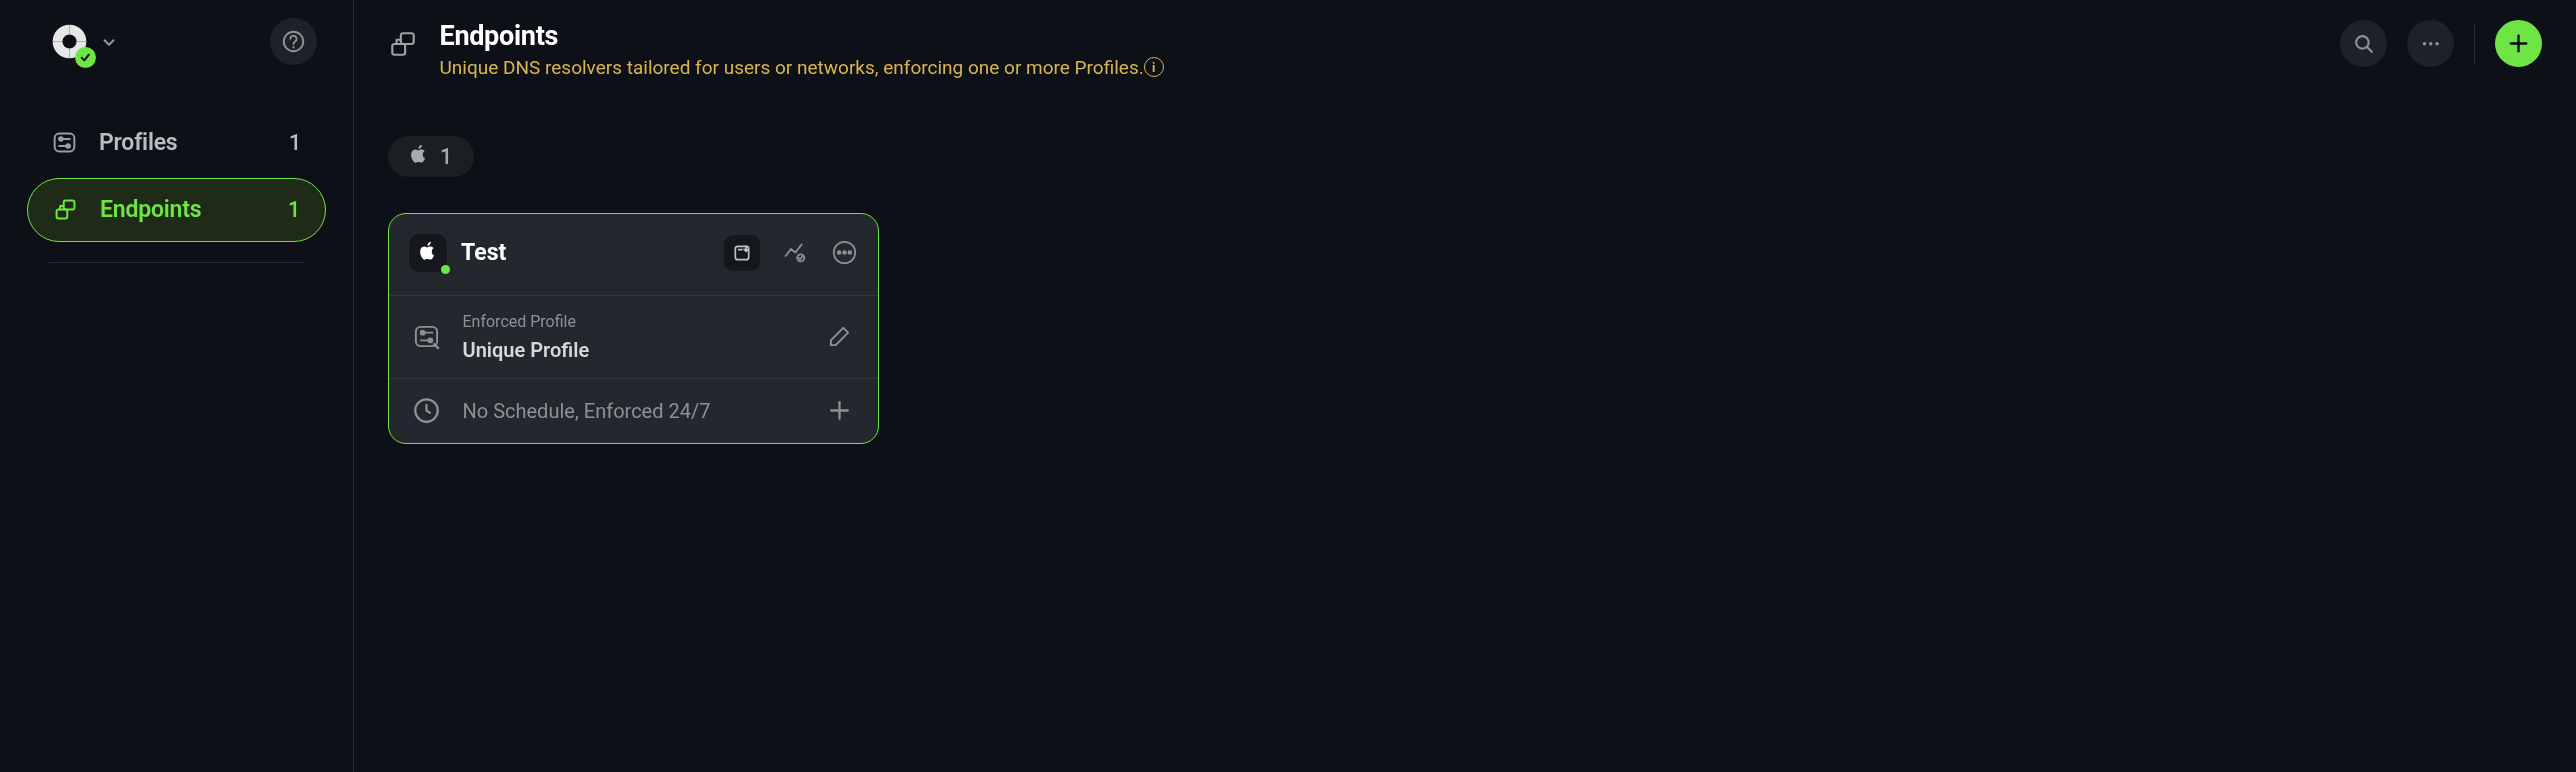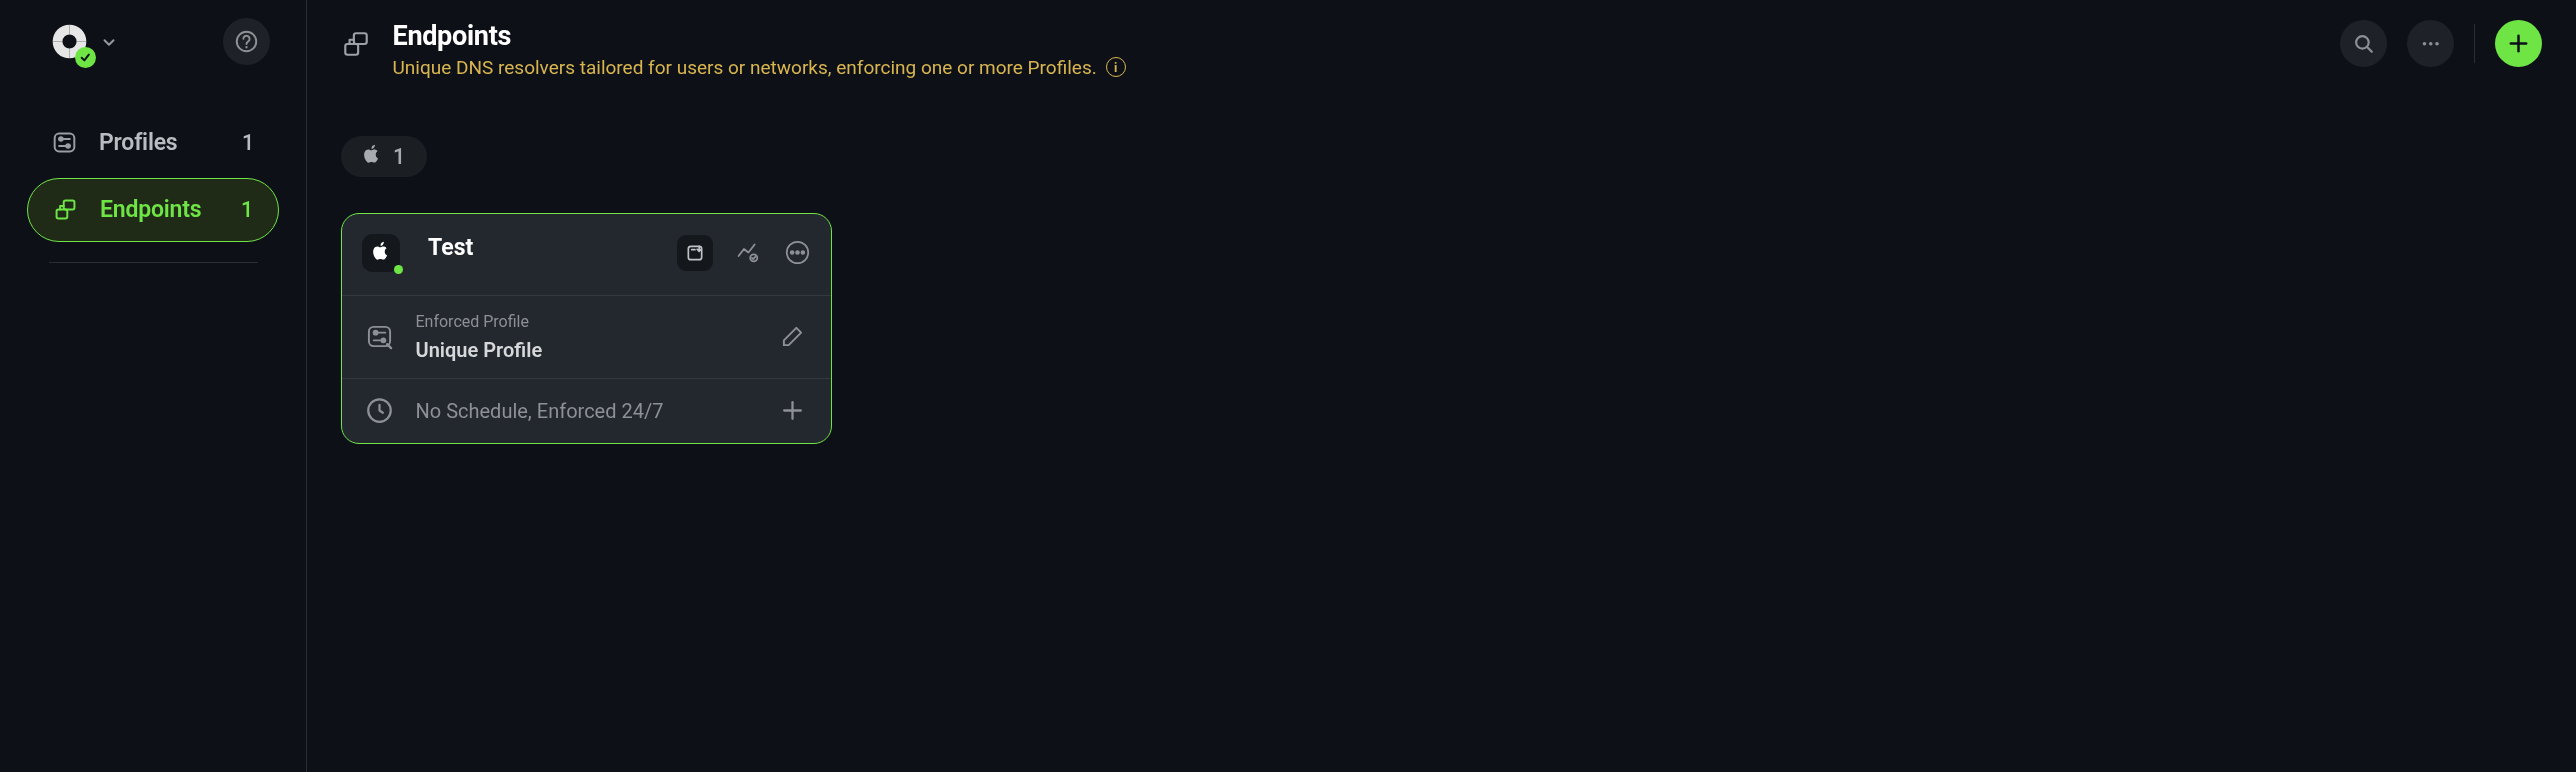--- a/index.html
+++ b/index.html
@@ -12,21 +12,21 @@
     background: #0d1117;
     color: #e6e6e6;
     width: 2576px;
     height: 772px;
     overflow: hidden;
     display: flex;
   }
 
   
   .sidebar {
-    width: 307px;
+    width: 354px;
     height: 100%;
     border-right: 0.9px solid #2a2d32;
     padding: 18px 0;
     flex-shrink: 0;
   }
   .sidebar-top {
     display: flex;
     align-items: center;
     padding: 0 36px 45px 50px;
     gap: 10.7px;
@@ -133,21 +133,20 @@
   }
   .header-title {
     font-size:27px;
     font-weight:700;
     color:#fff;
     letter-spacing:-0.3px;
   }
   .header-sub {
     display:flex;
     align-items:center;
-    gap:9px;
     font-size:19px;
     color:#d9b54f;
   }
   .info-badge {
     width:20px;height:20px;
     border:1.8px solid #d9b54f;
     border-radius:50%;
     display:inline-flex;
     align-items:center;
     justify-content:center;
@@ -199,21 +198,22 @@
   
   .card {
     width:491px;
     border:1.3px solid #6ee545;
     border-radius:18px;
     background:#23272e;
     overflow:hidden;
   }
   .card-header {
     display:flex;
-    gap:28px;
+    align-items:center;
+    gap:14px;
     padding:20px 18px 23px 20px;
     border-bottom:0.9px solid #343840;
   }
   .card-avatar {
     position:relative;
     width:38px;height:38px;
     border-radius:10.7px;
     background:#14171c;
     display:flex;align-items:center;justify-content:center;
   }

